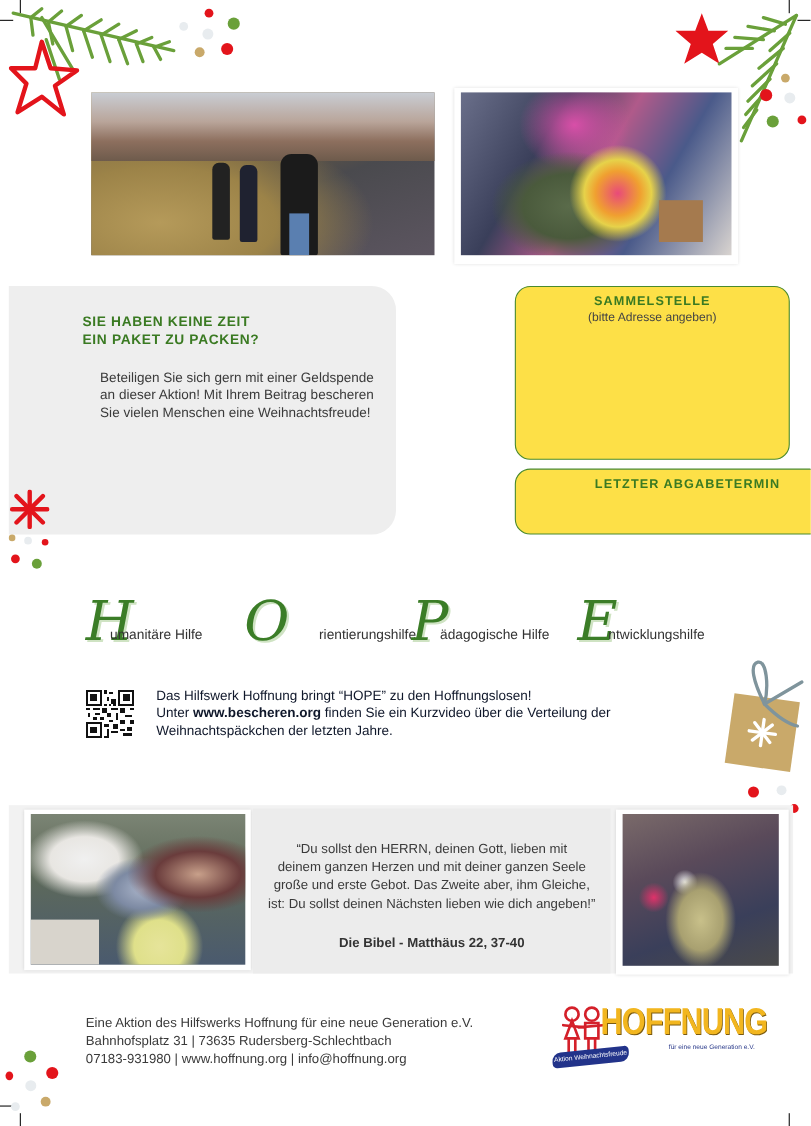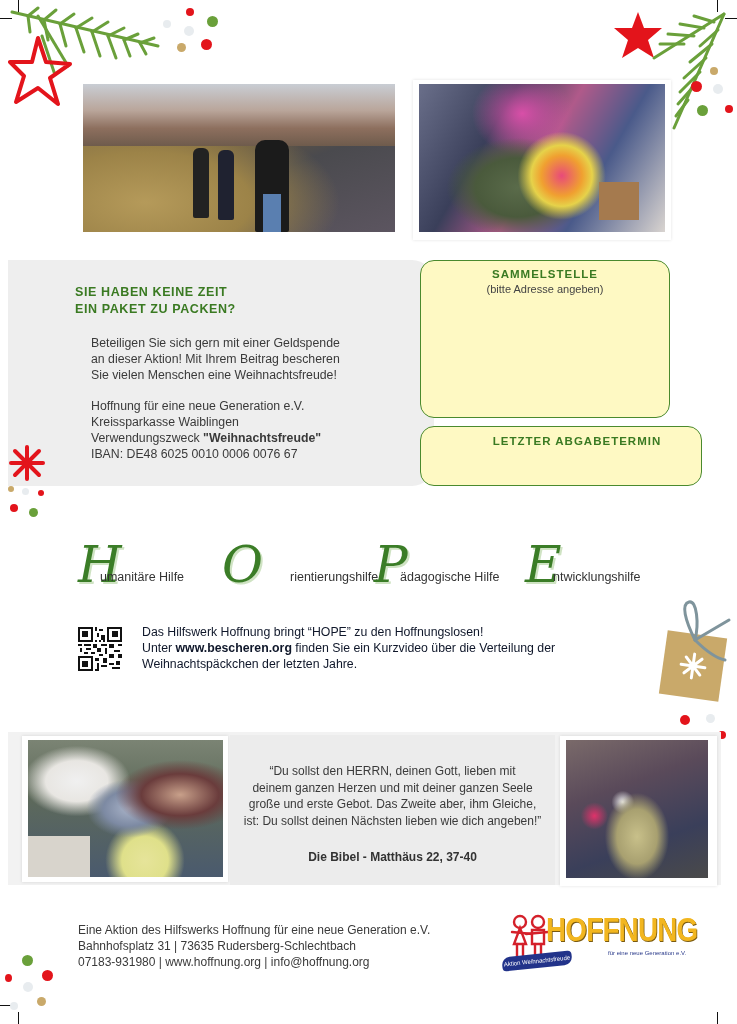--- a/index.html
+++ b/index.html
@@ -9,31 +9,31 @@
     font-family: "Liberation Sans", "DejaVu Sans", sans-serif;
     color: #333333;
   }
   .abs { position: absolute; }
   .crop { position: absolute; background: #111; }
   
   .photo { position: absolute; overflow: hidden; }
   .photo-frame { position: absolute; background: #fff; box-shadow: 0 0 3px rgba(0,0,0,0.12); }
   
   .donation {
-    position: absolute; left: 8px; top: 260px; width: 426px; height: 226px;
+    position: absolute; left: 8px; top: 260px; width: 352px; height: 226px;
     background: #eeeeee; border-radius: 0 22px 22px 0;
   }
   .donation .heading {
     position: absolute; left: 67px; top: 24px; font-weight: bold; color: #3a7a22;
     font-size: 12.5px; letter-spacing: 0.6px; line-height: 17px;
   }
   .donation .para { position: absolute; left: 83px; font-size: 12.3px; line-height: 16px; color: #3a3a3a; }
   .donation .para div { white-space: nowrap; }
   .boxed {
-    position: absolute; border: 1.5px solid #4a8a2e; border-radius: 14px; background: #fef9c3;
+    position: absolute; border: 1.5px solid #4a8a2e; border-radius: 14px; background: #fde047; margin-left: 48px;
   }
   .boxed .title {
     text-align: center; font-weight: bold; color: #3a7a22; font-size: 11.5px; letter-spacing: 1px;
   }
   .boxed .sub { text-align: center; font-size: 11px; color: #444; margin-top: 3px; }
   
   .hope-item { position: absolute; top: 530px; height: 60px; }
   .hope-item .big {
     position: absolute; left: 0; bottom: 0; font-family: "DejaVu Serif", serif; font-style: italic;
     font-size: 50px; color: #3b7d27; line-height: 50px; text-shadow: 2px 2px 0 #cfe3c3;
@@ -144,26 +144,20 @@
 
 <div class="donation">
   <div class="heading">
     <div>SIE HABEN KEINE ZEIT</div>
     <div>EIN PAKET ZU PACKEN?</div>
   </div>
   <div class="para" style="top:75px;">
     <div>Beteiligen Sie sich gern mit einer Geldspende</div>
     <div>an dieser Aktion! Mit Ihrem Beitrag bescheren</div>
     <div>Sie vielen Menschen eine Weihnachtsfreude!</div>
-  </div>
-  <div class="para" style="top:138px;">
-    <div>Hoffnung für eine neue Generation e.V.</div>
-    <div>Kreissparkasse Waiblingen</div>
-    <div><span>Verwendungszweck </span><b>"Weihnachtsfreude"</b></div>
-    <div>IBAN: DE48 6025 0010 0006 0076 67</div>
   </div>
 </div>
 
 <svg class="abs" style="left:9px;top:445px;" width="36" height="36" viewBox="0 0 36 36">
   <g stroke="#e3141b" stroke-width="4" stroke-linecap="round">
     <path d="M18 2 L18 34"></path>
       <path d="M2 18 L34 18"></path>
       <path d="M6 6 L30 30"></path>
       <path d="M30 6 L6 30"></path>
   </g>

